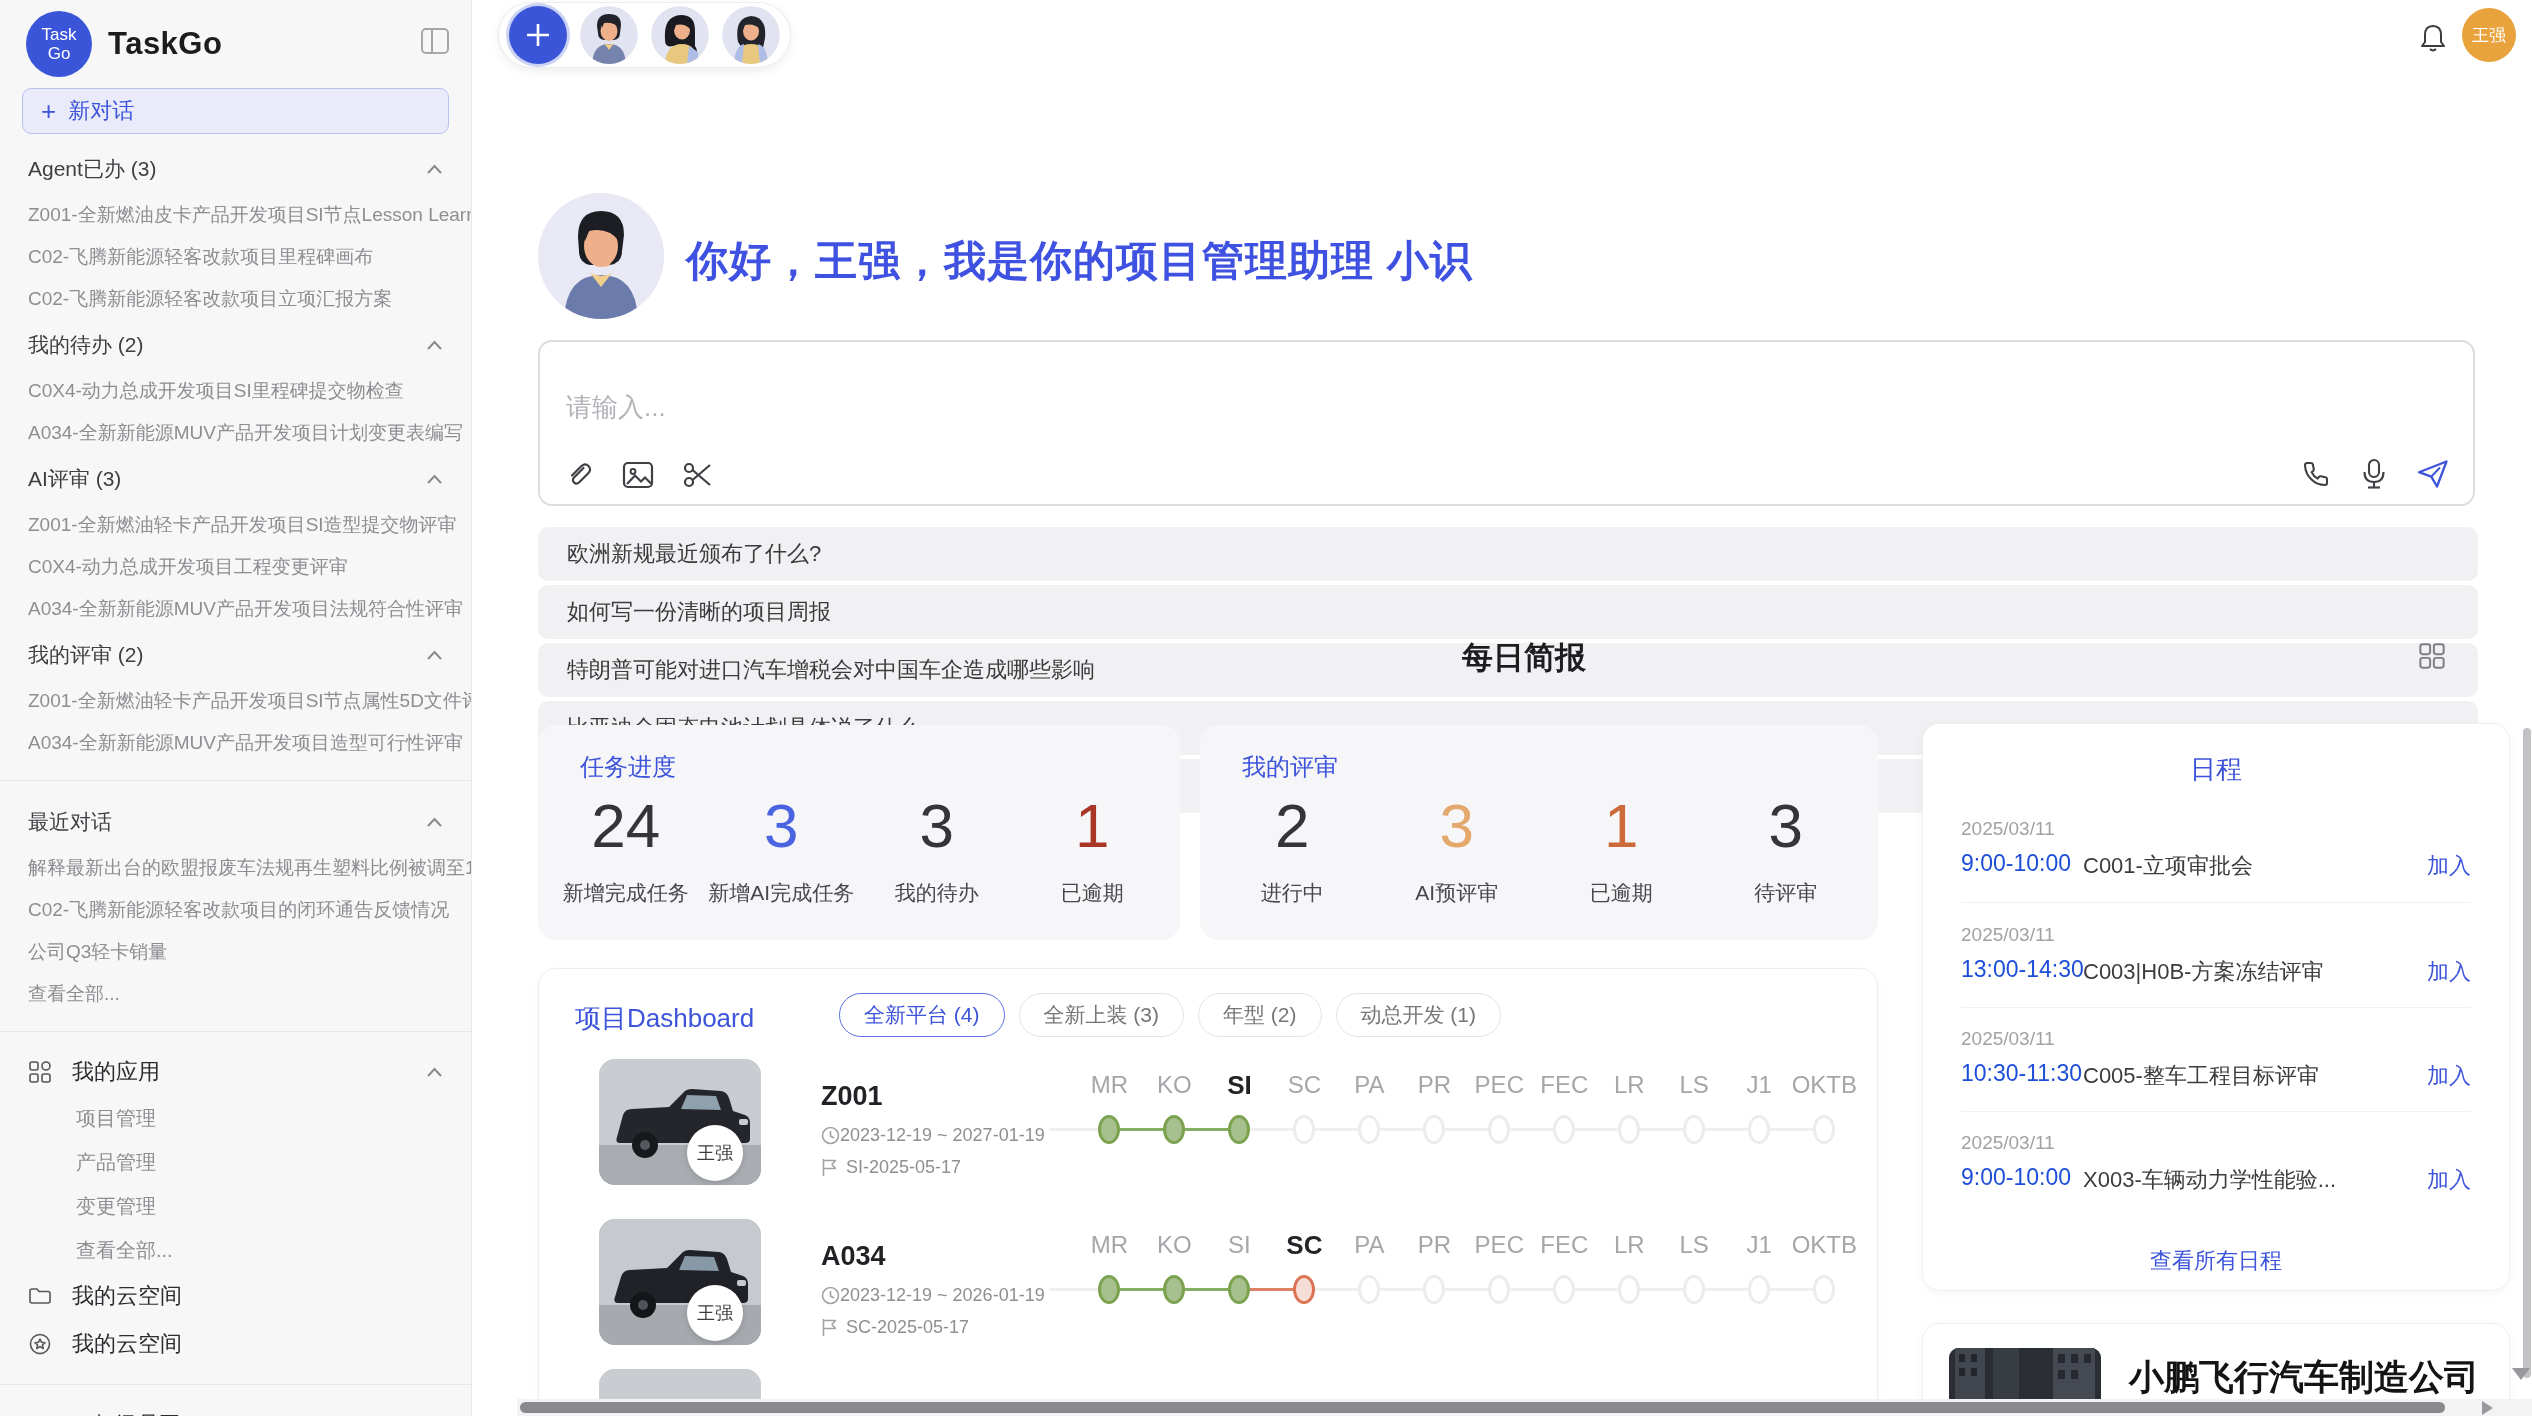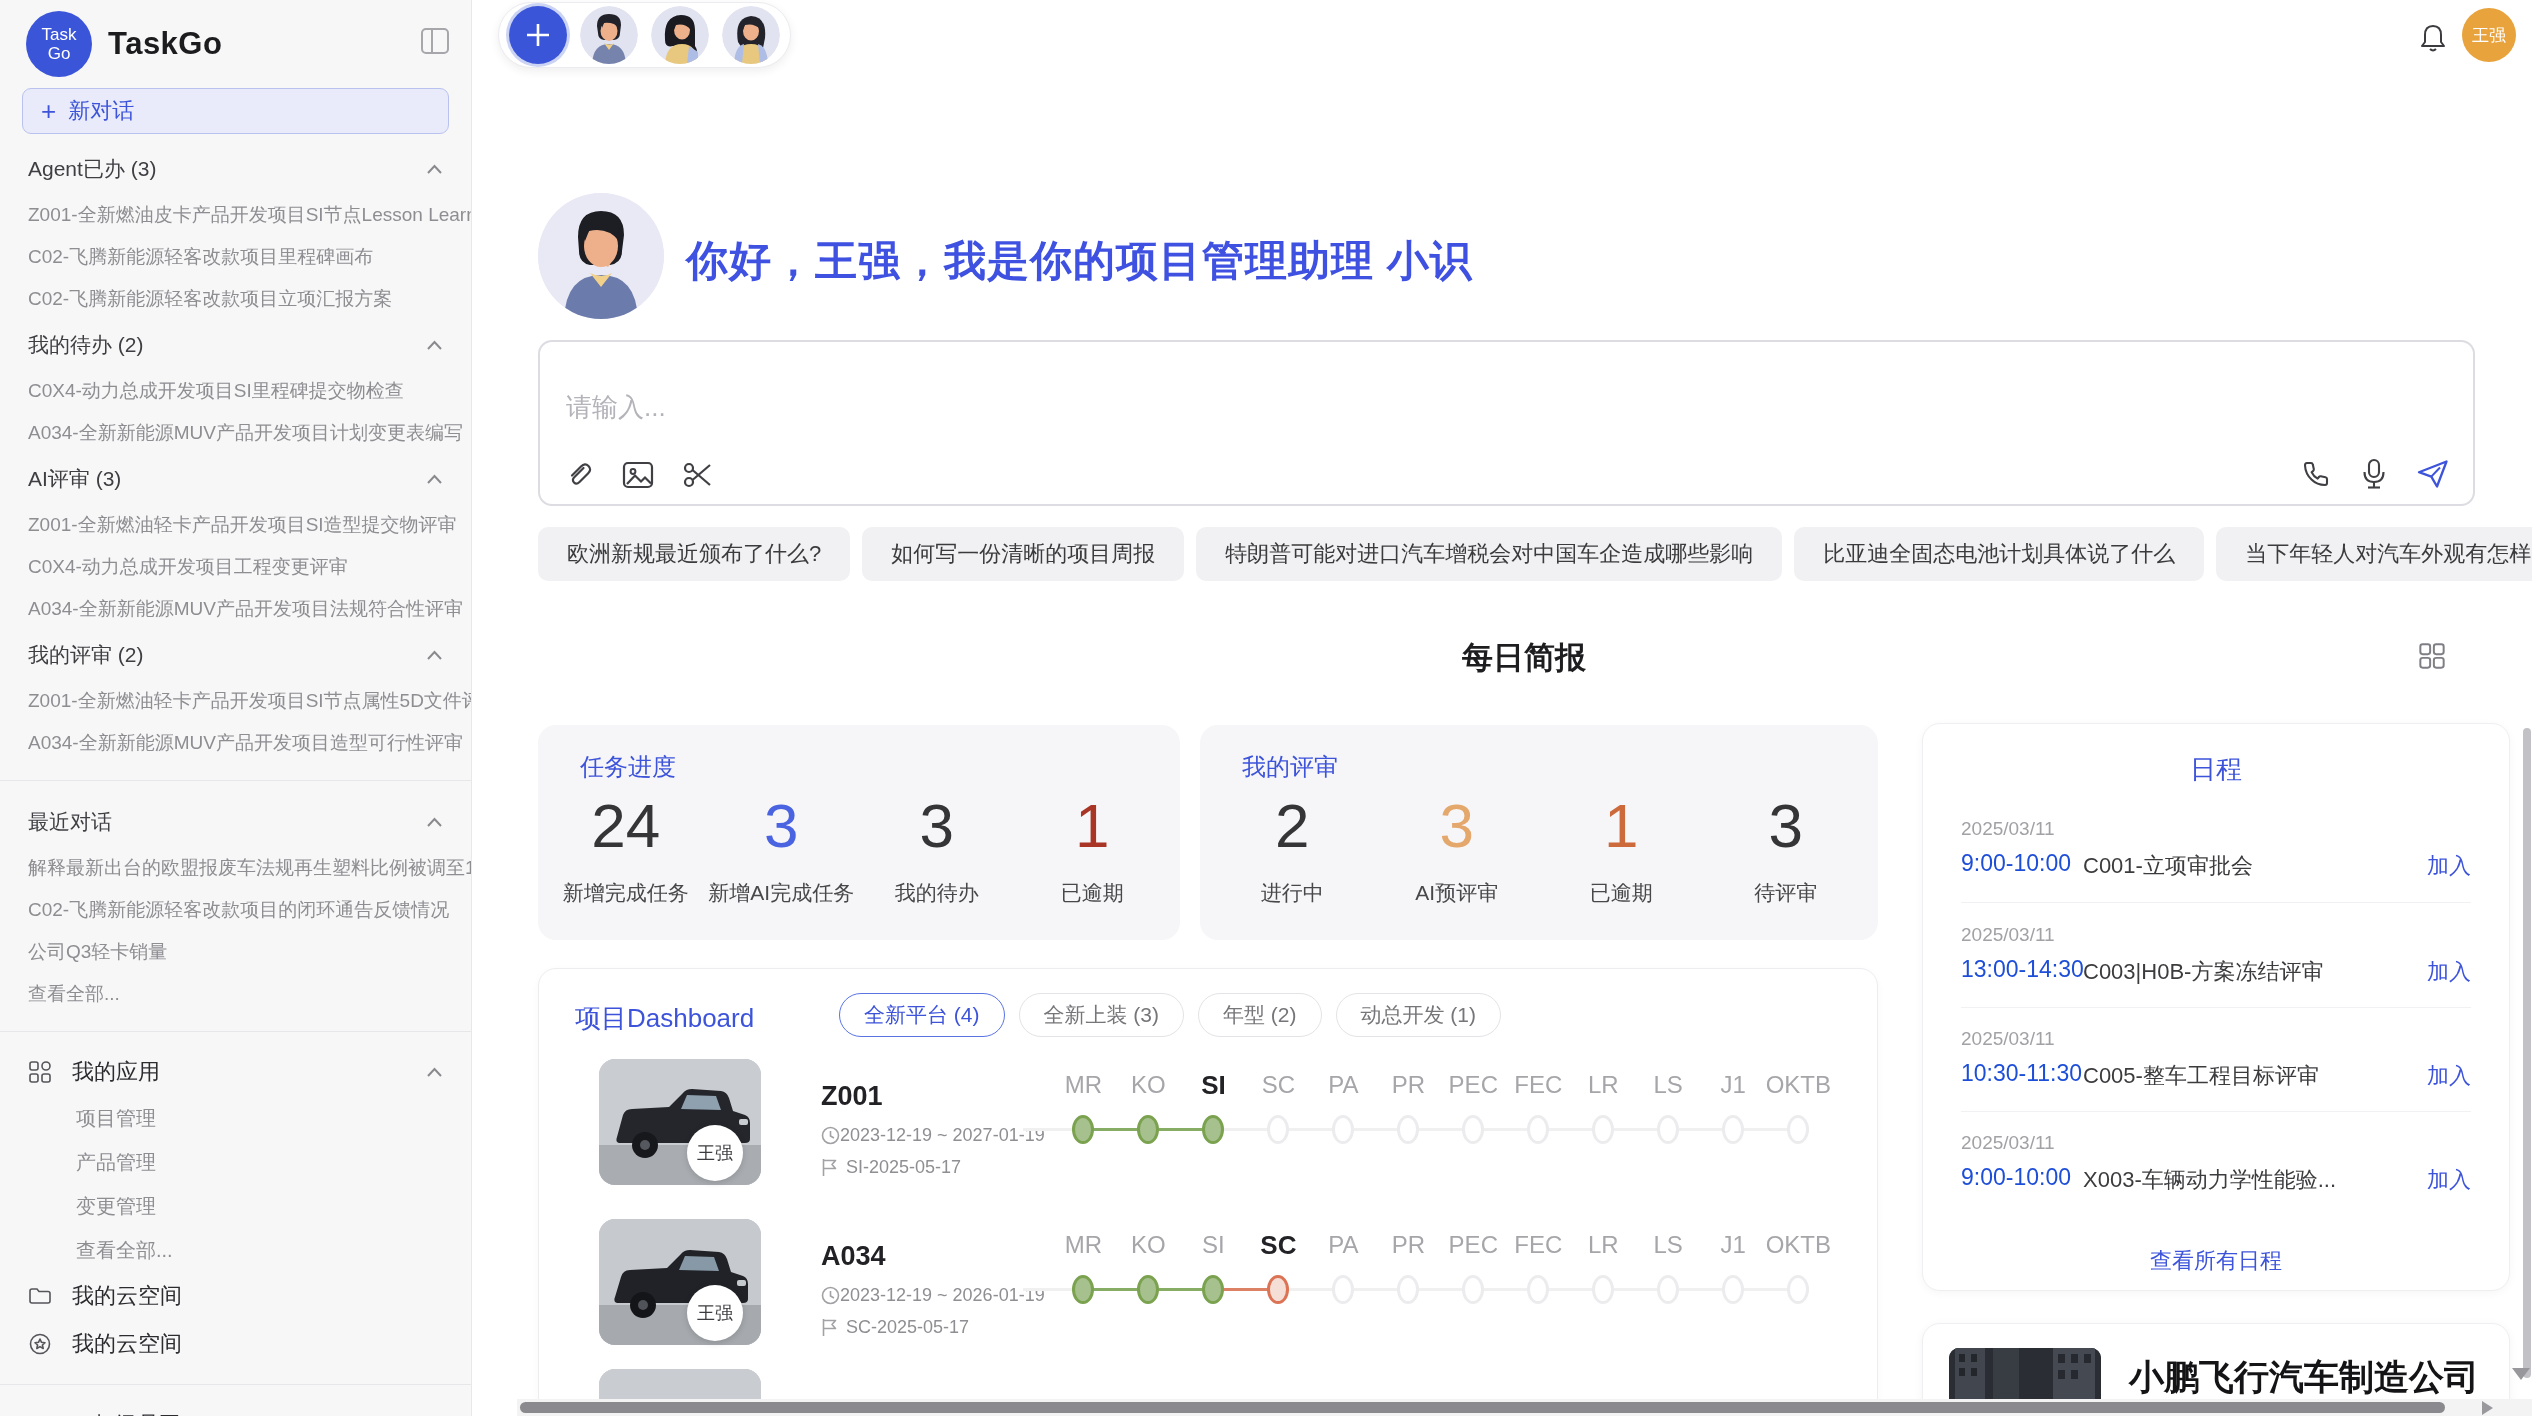--- a/index.html
+++ b/index.html
@@ -55,21 +55,21 @@
 
   
   .input-card { position:absolute; left:66px; top:340px; width:1937px; height:166px;
     border:2px solid #dcdce2; border-radius:14px; background:#fff; }
   .input-ph { position:absolute; left:26px; top:48px; font-size:26px; color:#b3b3b9; }
   .in-icons-l { position:absolute; left:24px; bottom:14px; display:flex; gap:28px; align-items:center; }
   .in-icons-r { position:absolute; right:24px; bottom:14px; display:flex; gap:30px; align-items:center; }
   .in-icons-l svg, .in-icons-r svg { cursor:pointer; }
 
   
-  .chips { position:absolute; left:66px; top:527px; width:1940px; display:flex; gap:12px; }
+  .chips { position:absolute; left:66px; top:527px; width:1940px; display:flex; gap:4px;flex-direction:column; }
   .chip { height:54px; line-height:54px; padding:0 29px; border-radius:10px; background:#f1f1f3;
     font-size:22px; color:#3b3b3d; white-space:nowrap; cursor:pointer; }
 
   
   .brief-title { position:absolute; left:66px; top:637px; width:1972px; text-align:center;
     font-size:31px; font-weight:700; color:#1d1d20; }
   .grid-icon-r { position:absolute; left:1946px; top:642px; cursor:pointer; }
   .stat-card { position:absolute; top:725px; height:215px; background:#f6f6f8; border-radius:18px; }
   .stat-card.c1 { left:66px; width:642px; }
   .stat-card.c2 { left:728px; width:678px; }
@@ -93,21 +93,21 @@
   .proj-car { position:absolute; left:60px; top:12px; width:162px; height:126px; border-radius:16px;
     overflow:hidden; background:#c6c9cc; cursor:pointer; }
   .owner-badge { position:absolute; left:148px; top:78px; width:56px; height:56px; border-radius:50%;
     background:#fff; box-shadow:0 2px 6px rgba(0,0,0,.15); display:flex; align-items:center;
     justify-content:center; font-size:18px; color:#3c3c40; z-index:3; }
   .proj-name { position:absolute; left:282px; top:34px; font-size:27px; font-weight:700; color:#222226; }
   .proj-dates { position:absolute; left:282px; top:78px; font-size:18px; color:#8f8f93;
     display:flex; align-items:center; }
   .proj-flag { position:absolute; left:282px; top:110px; font-size:18px; color:#8f8f93;
     display:flex; align-items:center; gap:8px; }
-  .ms-strip { position:absolute; left:512px; top:18px; width:780px; display:flex; }
+  .ms-strip { position:absolute; left:538px; top:18px; width:780px; display:flex; }
   .ms { flex:1; text-align:center; position:relative; }
   .ms-label { font-size:24px; color:#a6a6aa; height:44px; line-height:40px; }
   .ms.current .ms-label { color:#232327; font-weight:700; font-size:26px; }
   .ms-noderow { position:relative; height:44px; }
   .dot { position:absolute; left:50%; top:6px; margin-left:-11px; width:22px; height:29px;
     border-radius:50%; background:#fff; border:3px solid #ececee; z-index:2; }
   .ms.done .dot { background:#a6c08e; border-color:#7aa24f; }
   .ms.cur-over .dot { background:#f5ded6; border-color:#dc7354; }
   .ms-noderow::before { content:""; position:absolute; right:50%; top:19px; width:100%; height:3px;
     background:#f0f0f1; }

